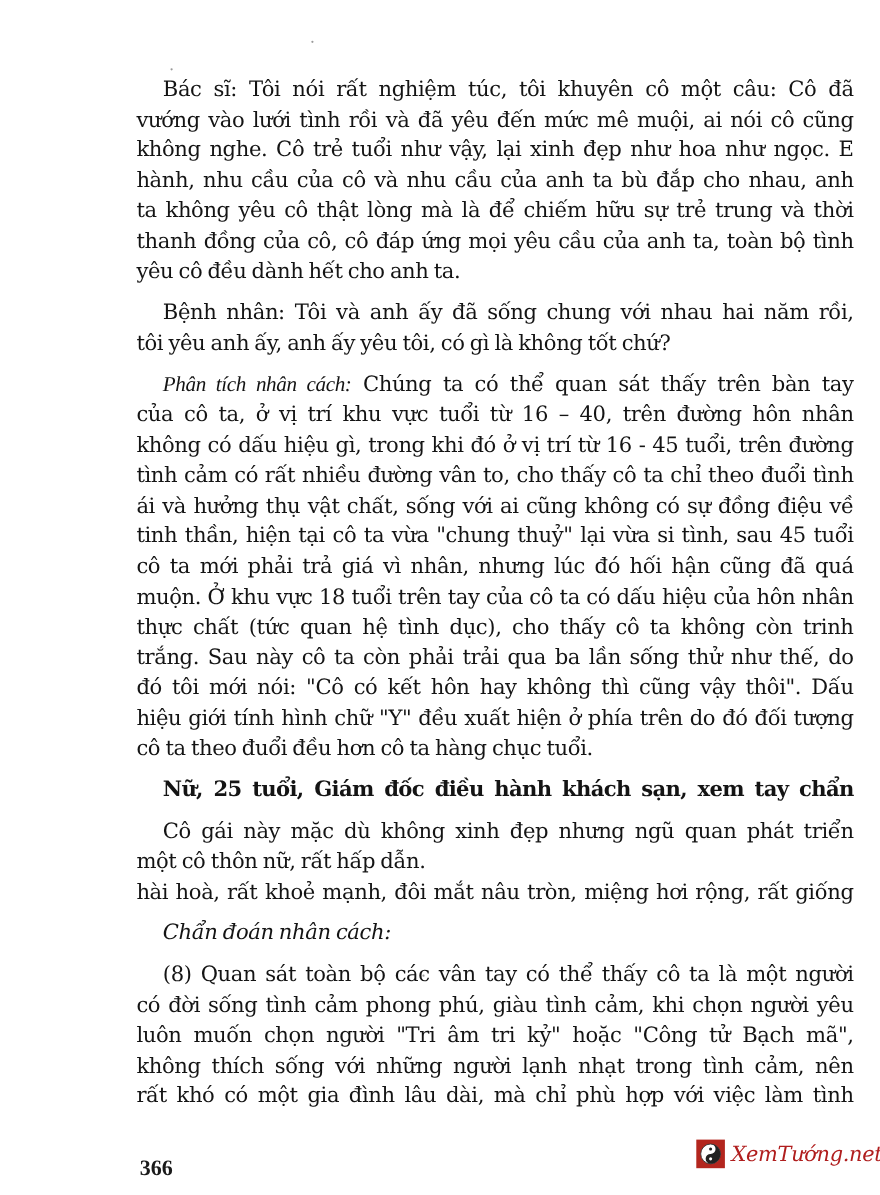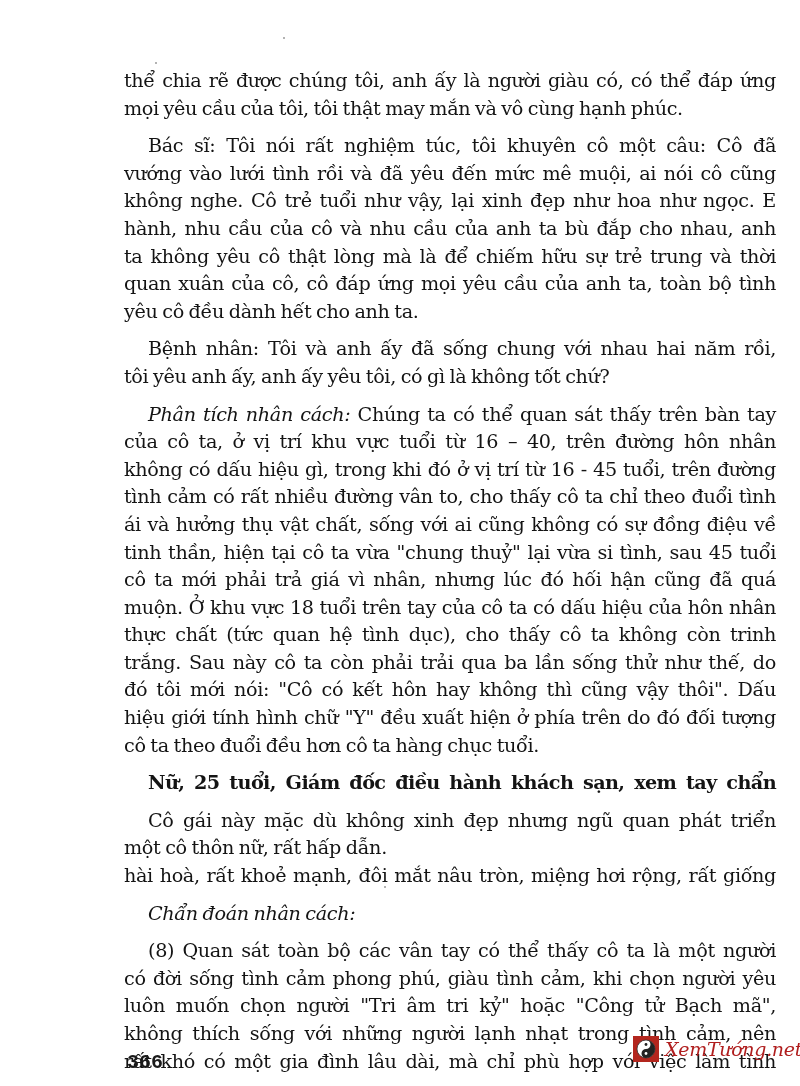--- a/index.html
+++ b/index.html
@@ -25,30 +25,30 @@
       line-height: 27.6px;
       font-size: 19.2px;
       letter-spacing: -0.35px;
       white-space: nowrap;
       text-align: justify;
       text-align-last: justify;
       word-spacing: -1px;
     }
     .line.last { text-align-last: left; }
     .line.indent { padding-left: 24px; }
-    .line > .run-italic { font-style: italic; }
+    .line > .run-italic { font-style: italic; font-family: Liberation Serif, serif; }
     .heading .line {
       font-weight: bold;
       letter-spacing: -0.6px;
     }
     .page-number {
       position: absolute;
       left: 127px;
       top: 1051px;
-      font-family: Liberation Mono, monospace;
+      font-family: Liberation Serif, serif;
       font-size: 20px;
       font-weight: bold;
       color: #1a1a1a;
     }
     .watermark {
       position: absolute;
       left: 633px;
       top: 1036px;
       display: flex;
       align-items: center;
@@ -74,32 +74,28 @@
       width: 2px; height: 2px;
       background: #9a9a9a;
       border-radius: 1px;
     }
   </style>
 </head>
 <body>
 
 <div class="page-body">
 
-  <div class="para">
-    <span class="line">thể chia rẽ được chúng tôi, anh ấy là người giàu có, có thể đáp ứng</span>
-    <span class="line last">mọi yêu cầu của tôi, tôi thật may mắn và vô cùng hạnh phúc.</span>
-  </div>
 
   <div class="para">
     <span class="line indent">Bác sĩ: Tôi nói rất nghiệm túc, tôi khuyên cô một câu: Cô đã</span>
     <span class="line">vướng vào lưới tình rồi và đã yêu đến mức mê muội, ai nói cô cũng</span>
     <span class="line">không nghe. Cô trẻ tuổi như vậy, lại xinh đẹp như hoa như ngọc. E</span>
     <span class="line">hành, nhu cầu của cô và nhu cầu của anh ta bù đắp cho nhau, anh</span>
     <span class="line">ta không yêu cô thật lòng mà là để chiếm hữu sự trẻ trung và thời</span>
-    <span class="line">quan xuân của cô, cô đáp ứng mọi yêu cầu của anh ta, toàn bộ tình</span>
+    <span class="line">thanh đồng của cô, cô đáp ứng mọi yêu cầu của anh ta, toàn bộ tình</span>
     <span class="line last">yêu cô đều dành hết cho anh ta.</span>
   </div>
 
   <div class="para">
     <span class="line indent">Bệnh nhân: Tôi và anh ấy đã sống chung với nhau hai năm rồi,</span>
     <span class="line last">tôi yêu anh ấy, anh ấy yêu tôi, có gì là không tốt chứ?</span>
   </div>
 
   <div class="para">
     <span class="line indent"><span class="run-italic">Phân tích nhân cách:</span><span> Chúng ta có thể quan sát thấy trên bàn tay</span></span>

